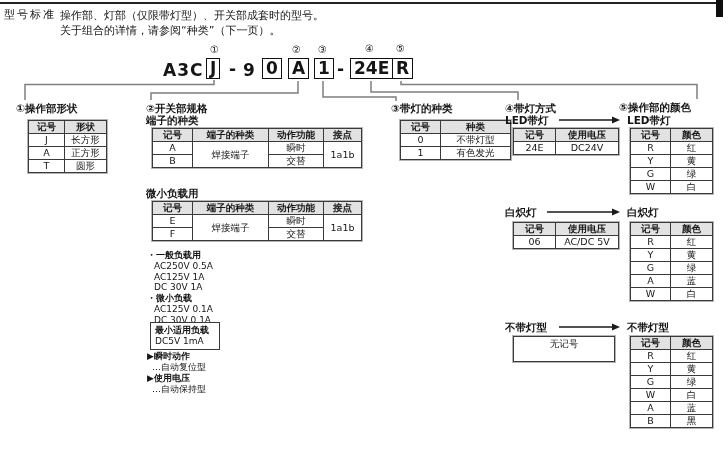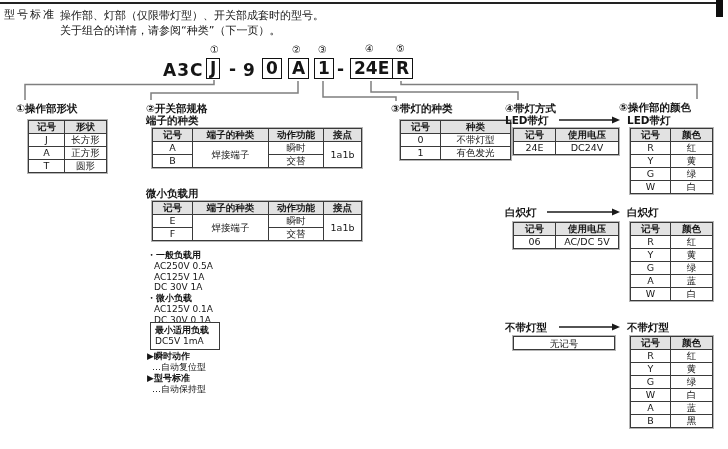--- a/index.html
+++ b/index.html
@@ -163,21 +163,21 @@
 </div>
 
 <div class="abs plainbox" style="left:150px;top:322px;width:70px;padding:2px 4px">
   <div class="note noteb">最小适用负载</div>
   <div class="note">DC5V 1mA</div>
 </div>
 
 <div class="abs" style="left:147px;top:351px">
   <div class="note2 noteb">▶瞬时动作</div>
   <div class="note2 ind2">…自动复位型</div>
-  <div class="note2 noteb">▶型号标准</div>
+  <div class="note2 noteb">▶使用电压</div>
   <div class="note2 ind2">…自动保持型</div>
 </div>
 
 <div class="abs lbl" style="left:391px;top:102px">③带灯的种类</div>
 <table class="t abs" style="left:400px;top:120px">
   <colgroup>
       <col style="width:40px">
       <col style="width:70px">
     </colgroup>
   <tbody>
@@ -227,21 +227,21 @@
     <th>使用电压</th>
   </tr>
   <tr>
     <td>06</td>
     <td>AC/DC 5V</td>
   </tr>
 </tbody>
   </table>
 
 <div class="abs sub" style="left:505px;top:321px">不带灯型</div>
-<div class="abs plainbox" style="left:513px;top:336px;width:102px;height:14px;font-size:9.5px;line-height:13px;text-align:center;outline:1px solid #b5b5b5">无记号</div>
+<div class="abs plainbox" style="left:513px;top:336px;width:102px;height:26px;font-size:9.5px;line-height:13px;text-align:center;outline:1px solid #b5b5b5">无记号</div>
 
 <div class="abs lbl" style="left:619px;top:101px">⑤操作部的颜色</div>
 <div class="abs sub" style="left:627px;top:114px">LED带灯</div>
 <table class="t abs" style="left:630px;top:128px">
   <colgroup>
       <col style="width:40px">
       <col style="width:42px">
     </colgroup>
   <tbody>
       <tr>

